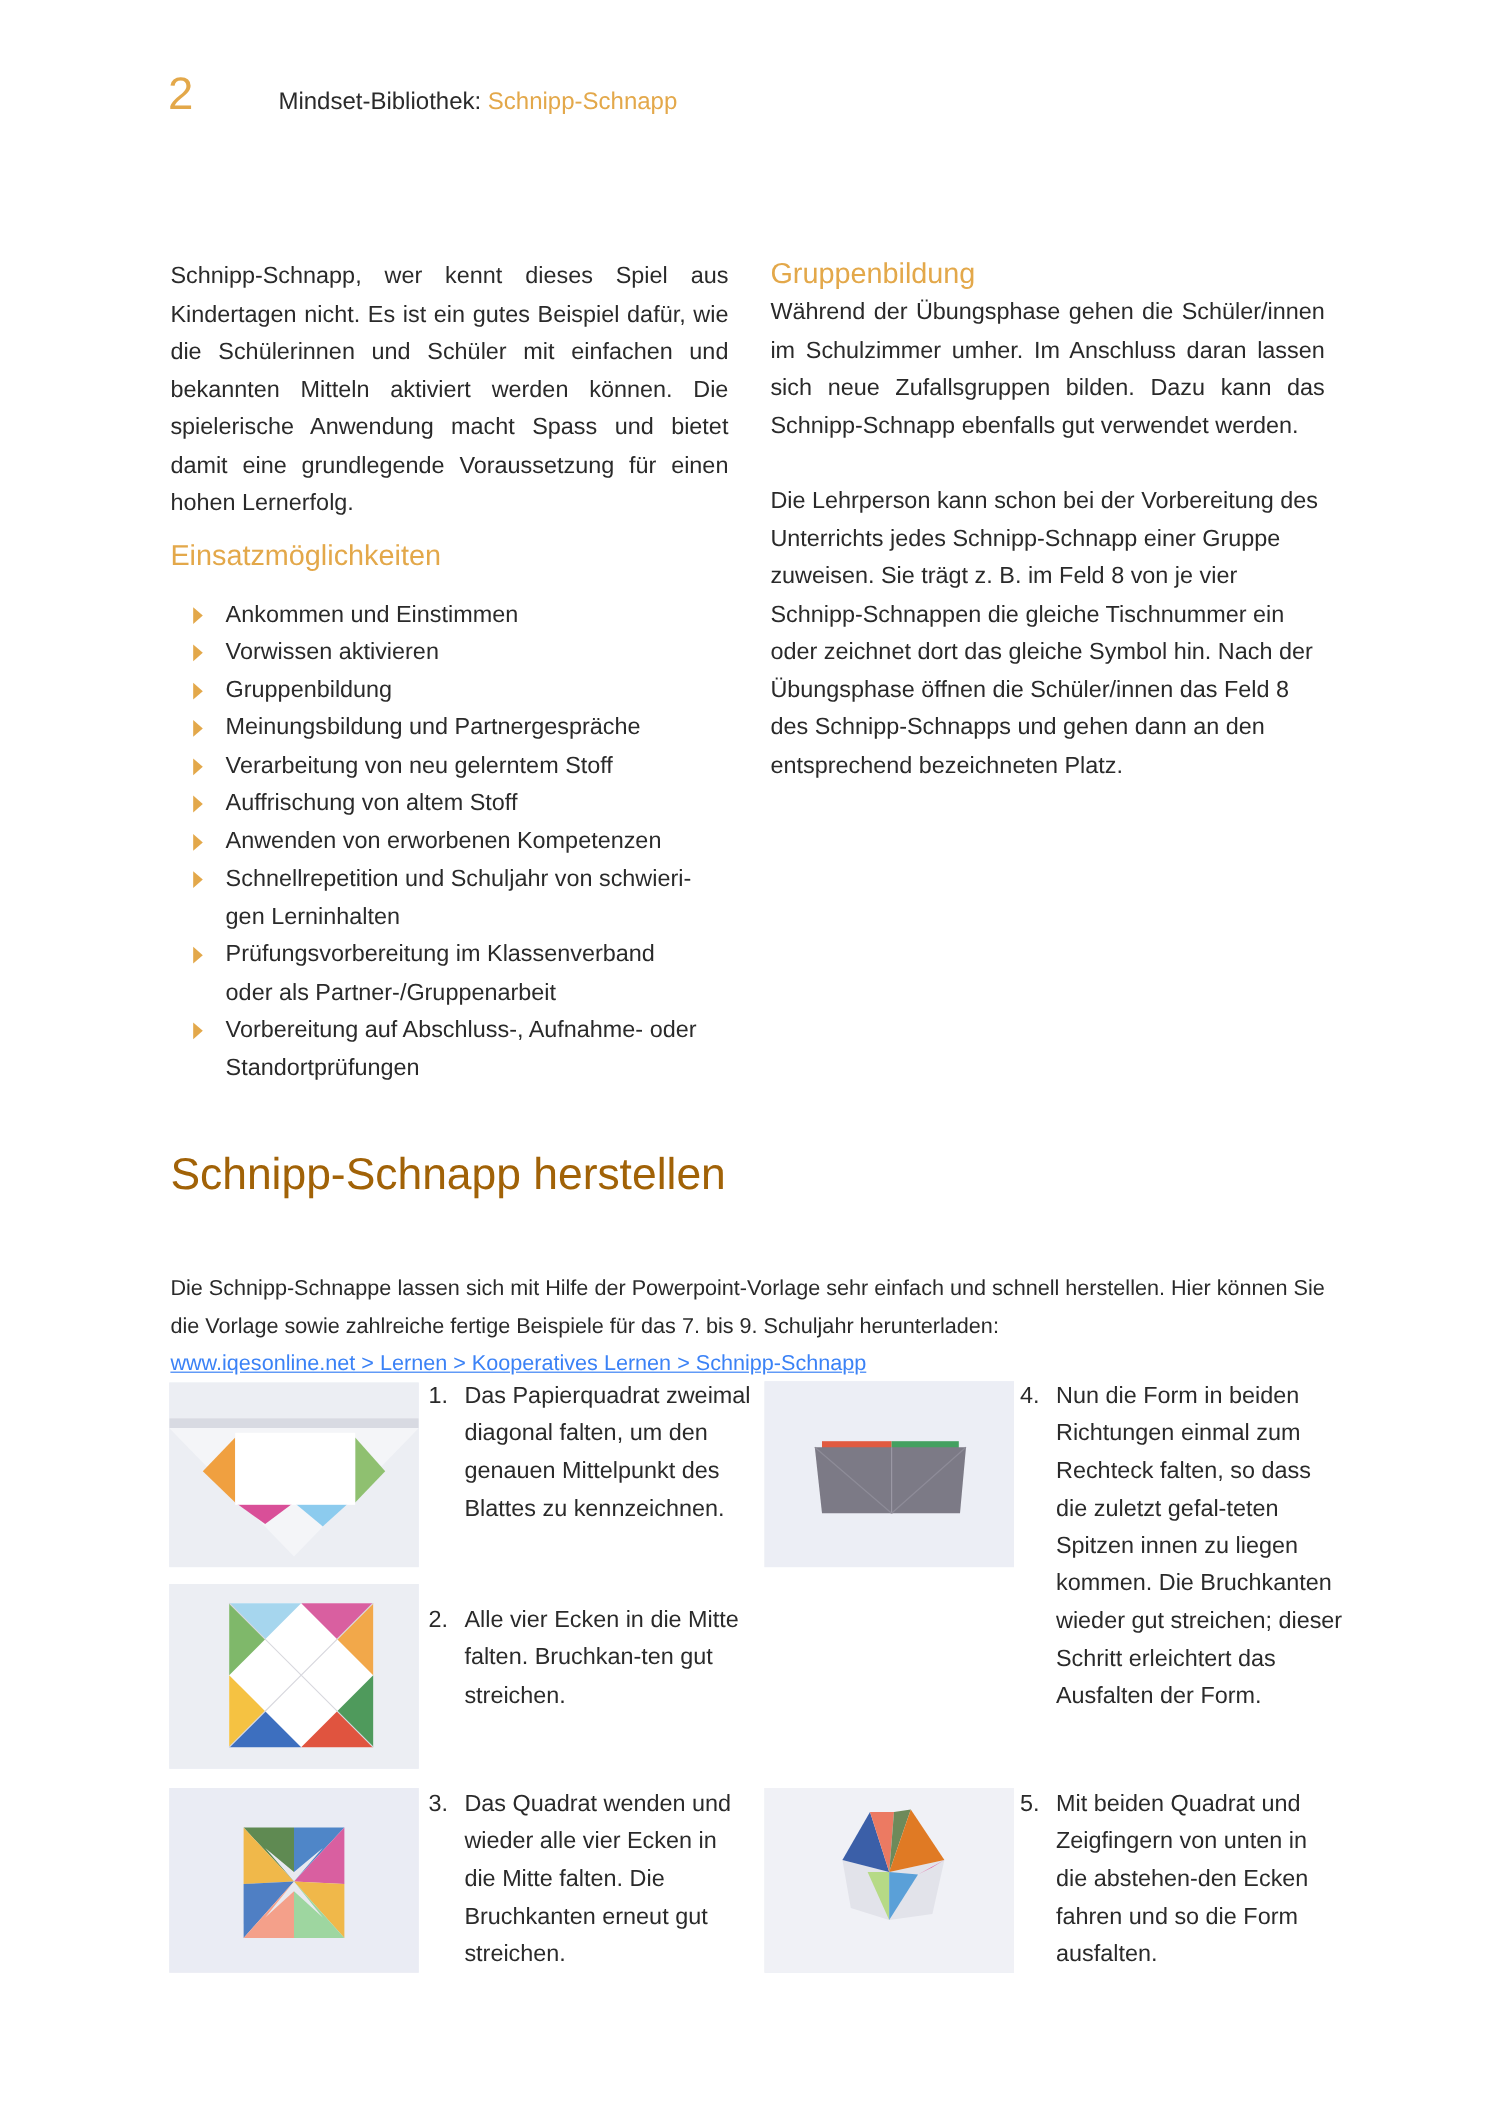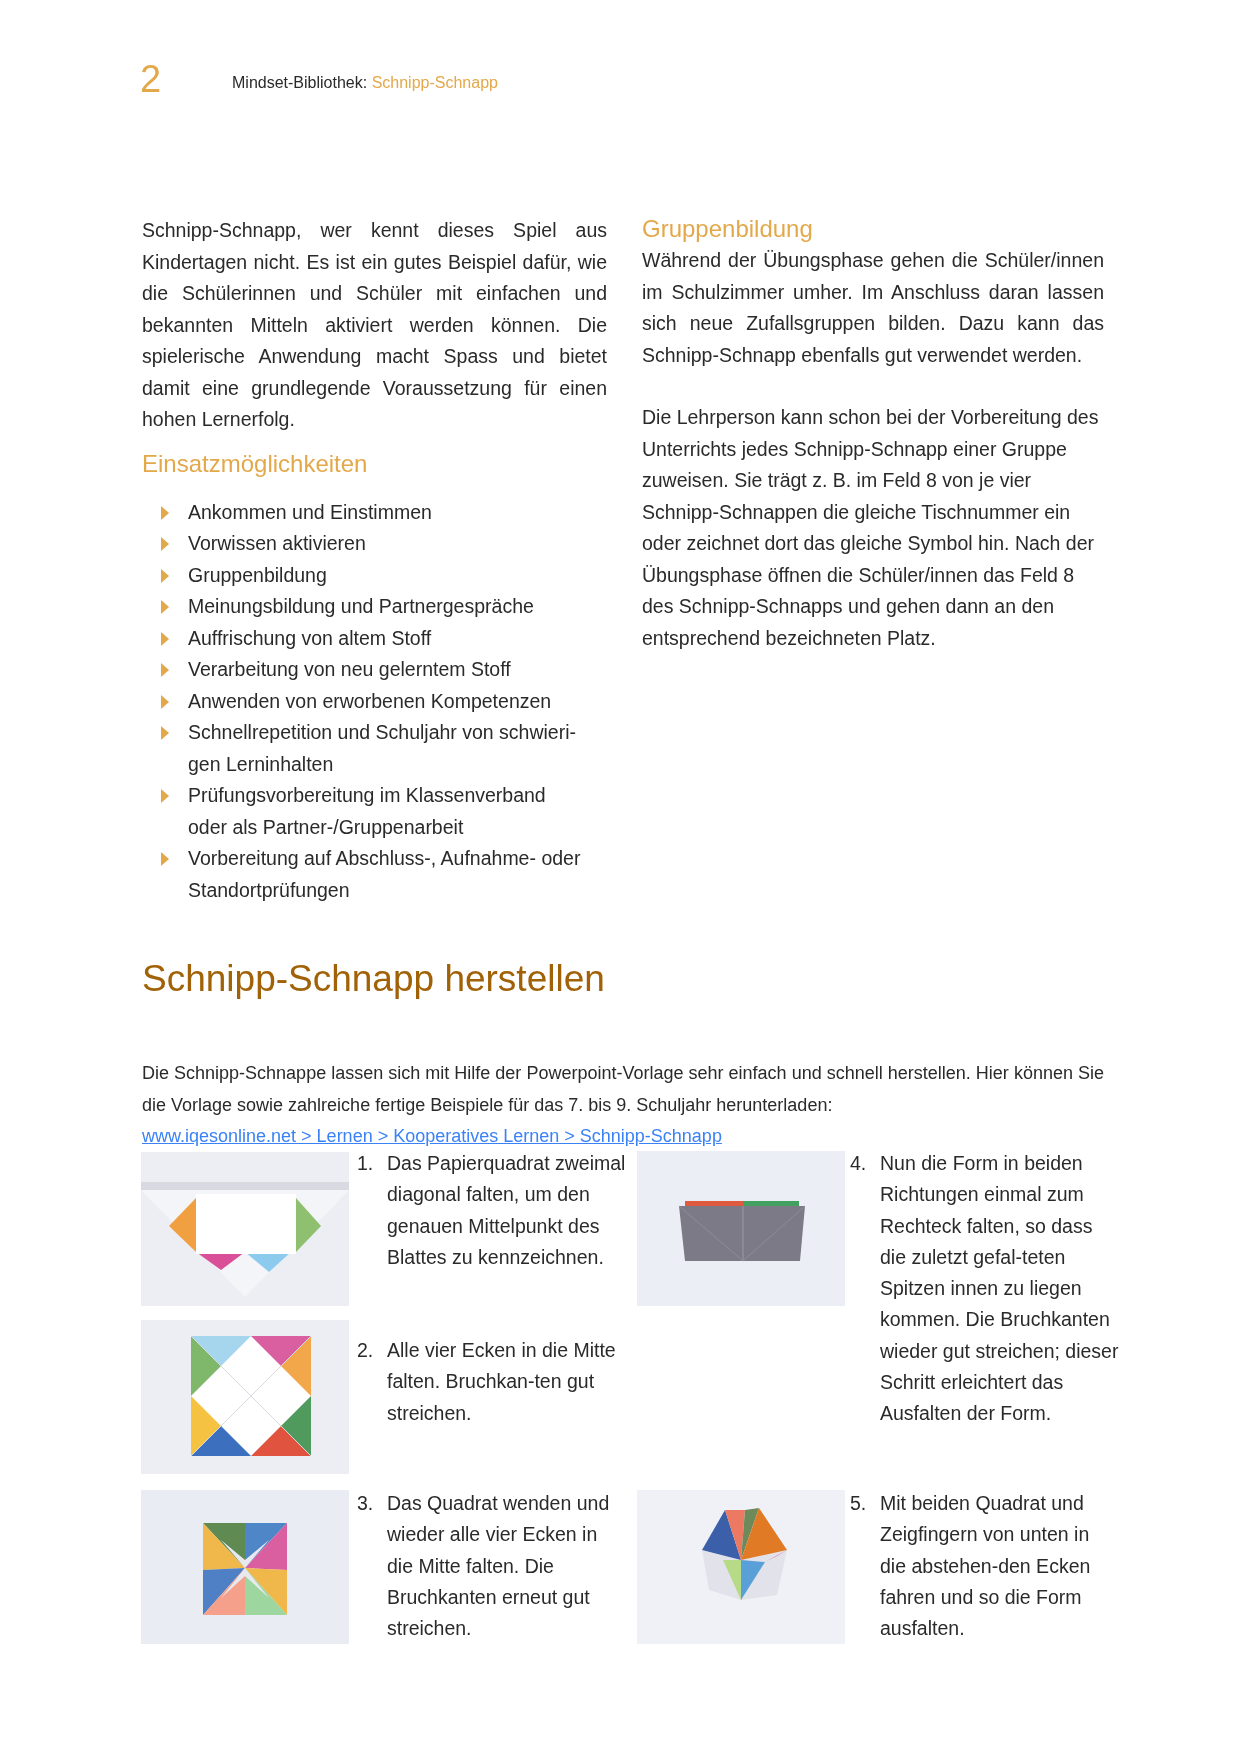--- a/index.html
+++ b/index.html
@@ -1,18 +1,18 @@
 <!DOCTYPE html>
 <html><head>
 <meta charset="utf-8">
 <style>
   html, body { margin:0; padding:0; background:#ffffff; }
   body { width:1240px; height:1754px; position:relative; font-family:"Liberation Sans", sans-serif; color:#2a2a2a; overflow:hidden; }
   .pagenum { position:absolute; left:140px; top:60px; font-size:38px; font-weight:300; color:#e3a84a; line-height:1; }
-  .runhead { position:absolute; left:232px; top:74px; font-size:16px; color:#2a2a2a; }
+  .runhead { position:absolute; left:232px; top:74px; font-size:20px; color:#2a2a2a; }
   .runhead .sub { color:#e3a84a; }
   .col { position:absolute; font-size:19.5px; line-height:31.5px; }
   .col-left { left:142px; top:215px; width:465px; }
   .col-right { left:642px; top:215px; width:462px; }
   .justify { text-align:justify; margin:0; }
   h3 { font-weight:normal; font-size:24px; color:#e3a84a; margin:0; line-height:32px; }
   .sec-h { margin-top:12px; }
   ul.arrows { list-style:none; margin:17px; padding:0; }
   ul.arrows li { position:relative; padding-left:29px; }
   ul.arrows li .arr { position:absolute; left:2px; top:9px; width:0; height:0; border-top:7px solid transparent; border-bottom:7px solid transparent; border-left:8px solid #e3a84a; }
@@ -37,22 +37,22 @@
 </div>
 
 <div class="col col-left">
   <p class="justify">Schnipp-Schnapp, wer kennt dieses Spiel aus Kindertagen nicht. Es ist ein gutes Beispiel dafür, wie die Schülerinnen und Schüler mit einfachen und bekannten Mitteln aktiviert werden können. Die spielerische Anwendung macht Spass und bietet damit eine grundlegende Voraussetzung für einen hohen Lernerfolg.</p>
   <h3 class="sec-h">Einsatzmöglichkeiten</h3>
   <ul class="arrows">
     <li><span class="arr"></span><span>Ankommen und Einstimmen</span></li>
     <li><span class="arr"></span><span>Vorwissen aktivieren</span></li>
     <li><span class="arr"></span><span>Gruppenbildung</span></li>
     <li><span class="arr"></span><span>Meinungsbildung und Partnergespräche</span></li>
+    <li><span class="arr"></span><span>Verarbeitung von neu gelerntem Stoff</span></li>
     <li><span class="arr"></span><span>Auffrischung von altem Stoff</span></li>
-    <li><span class="arr"></span><span>Verarbeitung von neu gelerntem Stoff</span></li>
     <li><span class="arr"></span><span>Anwenden von erworbenen Kompetenzen</span></li>
     <li><span class="arr"></span><span>Schnellrepetition und Schuljahr von schwieri-gen Lerninhalten</span></li>
     <li><span class="arr"></span><span>Prüfungsvorbereitung im Klassenverband oder als Partner-/Gruppenarbeit</span></li>
     <li><span class="arr"></span><span>Vorbereitung auf Abschluss-, Aufnahme- oder Standortprüfungen</span></li>
   </ul>
 </div>
 
 <div class="col col-right">
   <h3 style="margin-top:-2px;">Gruppenbildung</h3>
   <p class="justify">Während der Übungsphase gehen die Schüler/innen im Schulzimmer umher. Im Anschluss daran lassen sich neue Zufallsgruppen bilden. Dazu kann das Schnipp-Schnapp ebenfalls gut verwendet werden.</p>

